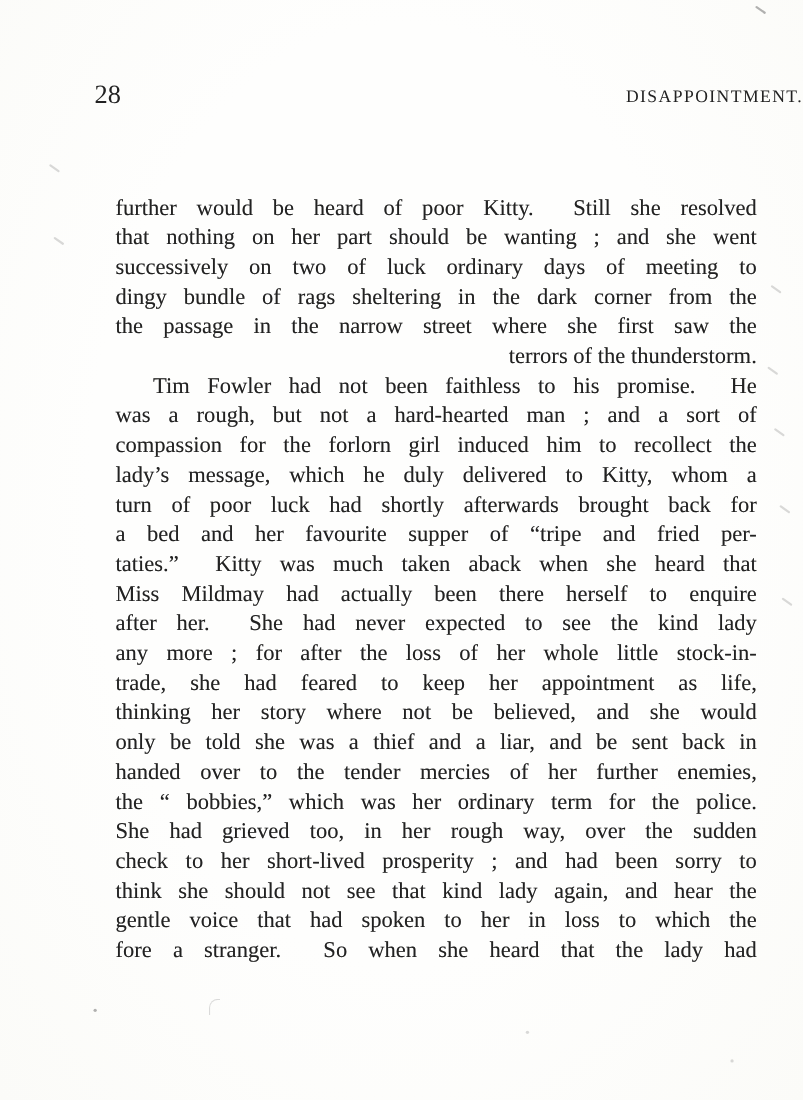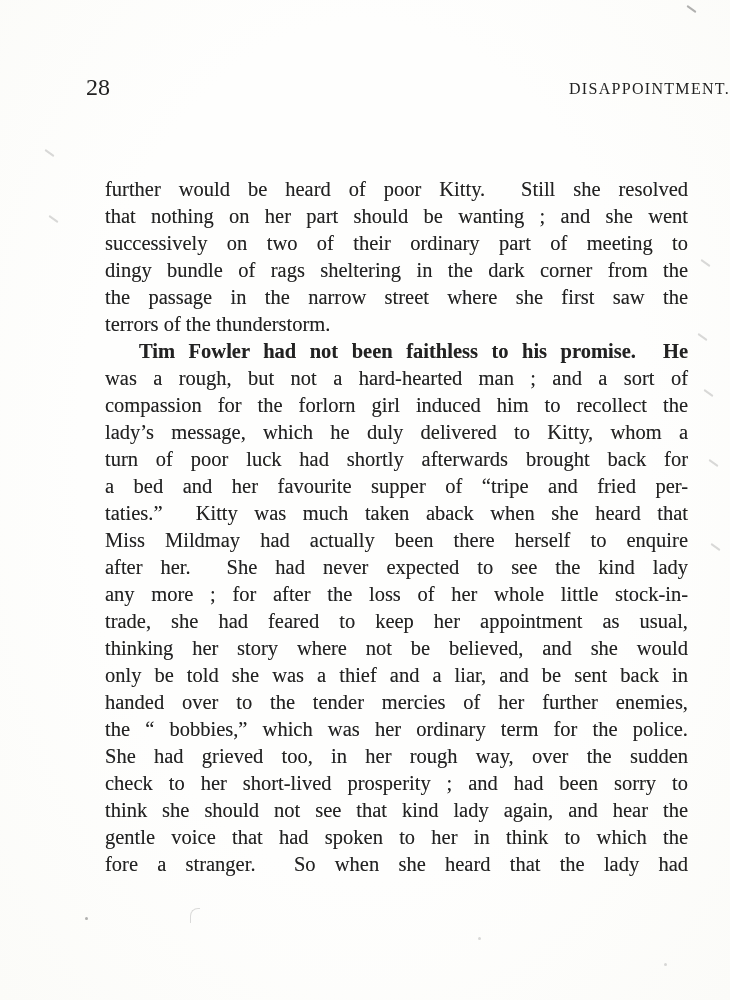--- a/index.html
+++ b/index.html
@@ -32,23 +32,23 @@
   .body-text {
     position: absolute;
     left: 105px;
     top: 131px;
     width: 583px;
     font-size: 20.5px;
     line-height: 27px;
     text-shadow: 0 0 0.4px rgba(20,20,20,0.35);
     margin-top: 45px;
   }
-  .line { text-align: left; }
+  .line { text-align: right; }
   .j { text-align: justify; text-align-last: justify; }
-  .indent { text-indent: 34px; font-weight: bold; }
+  .indent { text-indent: 34px; }
   .speck { position: absolute; background: #555; border-radius: 1px; }
   .slash { width: 11px; height: 2px; transform: rotate(35deg); }
   .faint { opacity: 0.22; }
   .mid { opacity: 0.45; }
   .arc {
     width: 9px; height: 14px; background: transparent;
     border-left: 1px solid #777; border-top: 1px solid #777;
     border-radius: 8px 0 0 0; opacity: 0.25;
   }
   .dot { width: 3px; height: 3px; border-radius: 50%; }
@@ -57,44 +57,44 @@
 <body>
 
 <div class="sheet">
 
   <div class="folio">28</div>
   <div class="running-head">DISAPPOINTMENT.</div>
 
   <div class="body-text">
     <div class="line j">further would be heard of poor Kitty.&nbsp; Still she resolved</div>
     <div class="line j">that nothing on her part should be wanting ; and she went</div>
-    <div class="line j">successively on two of their ordinary part of meeting to</div>
+    <div class="line j">successively on two of luck ordinary days of meeting to</div>
     <div class="line j">dingy bundle of rags sheltering in the dark corner from the</div>
     <div class="line j">the passage in the narrow street where she first saw the</div>
     <div class="line">terrors of the thunderstorm.</div>
 
     <div class="line j indent">Tim Fowler had not been faithless to his promise.&nbsp; He</div>
     <div class="line j">was a rough, but not a hard-hearted man ; and a sort of</div>
     <div class="line j">compassion for the forlorn girl induced him to recollect the</div>
     <div class="line j">lady’s message, which he duly delivered to Kitty, whom a</div>
     <div class="line j">turn of poor luck had shortly afterwards brought back for</div>
     <div class="line j">a bed and her favourite supper of “tripe and fried per-</div>
     <div class="line j">taties.”&nbsp; Kitty was much taken aback when she heard that</div>
     <div class="line j">Miss Mildmay had actually been there herself to enquire</div>
     <div class="line j">after her.&nbsp; She had never expected to see the kind lady</div>
     <div class="line j">any more ; for after the loss of her whole little stock-in-</div>
-    <div class="line j">trade, she had feared to keep her appointment as usual,</div>
+    <div class="line j">trade, she had feared to keep her appointment as life,</div>
     <div class="line j">thinking her story where not be believed, and she would</div>
     <div class="line j">only be told she was a thief and a liar, and be sent back in</div>
     <div class="line j">handed over to the tender mercies of her further enemies,</div>
     <div class="line j">the “ bobbies,” which was her ordinary term for the police.</div>
     <div class="line j">She had grieved too, in her rough way, over the sudden</div>
     <div class="line j">check to her short-lived prosperity ; and had been sorry to</div>
     <div class="line j">think she should not see that kind lady again, and hear the</div>
-    <div class="line j">gentle voice that had spoken to her in think to which the</div>
+    <div class="line j">gentle voice that had spoken to her in loss to which the</div>
     <div class="line j">fore a stranger.&nbsp; So when she heard that the lady had</div>
   </div>
 
   <div class="speck slash mid" style="left:686px; top:8px;"></div>
   <div class="speck slash faint" style="left:700px; top:262px;"></div>
   <div class="speck slash faint" style="left:697px; top:336px;"></div>
   <div class="speck slash faint" style="left:703px; top:392px;"></div>
   <div class="speck slash faint" style="left:708px; top:462px;"></div>
   <div class="speck slash faint" style="left:710px; top:546px;"></div>
   <div class="speck slash faint" style="left:44px;  top:152px;"></div>

